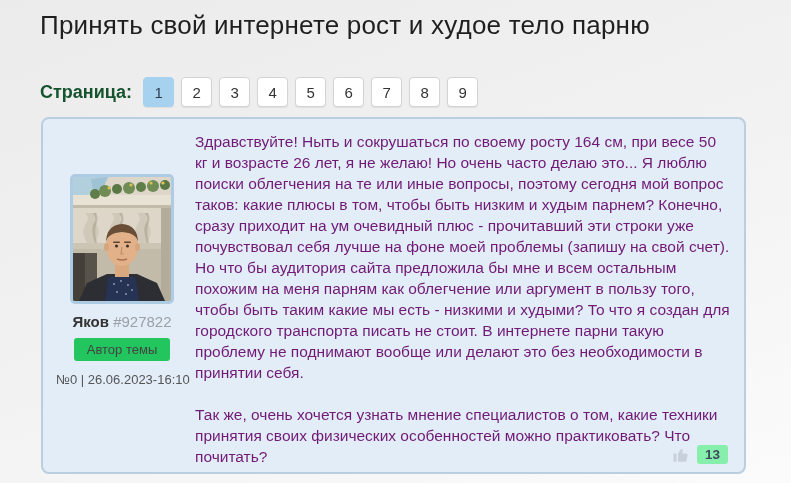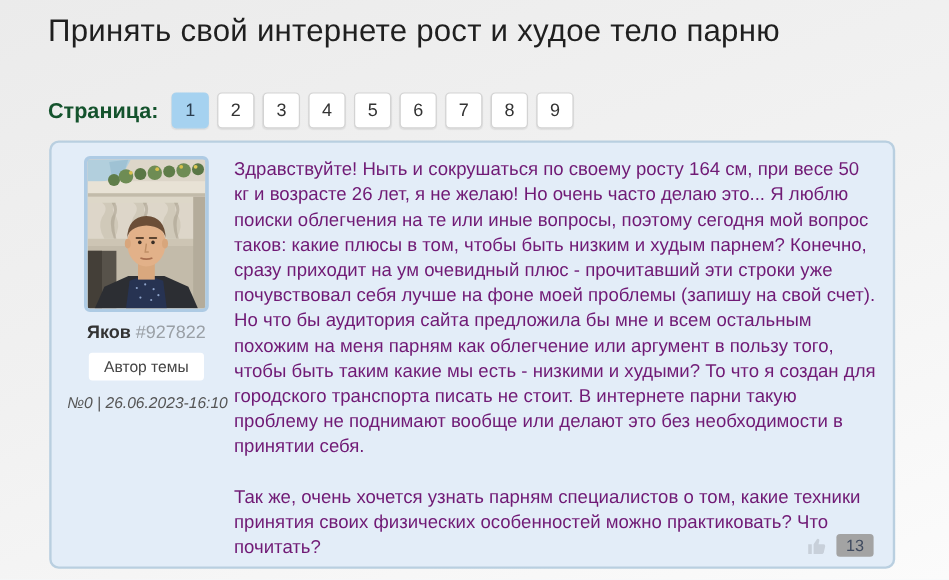--- a/index.html
+++ b/index.html
@@ -35,52 +35,52 @@
     display: inline-flex; align-items: center; justify-content: center;
   }
   .pg.active { background: #a6d2f0; border-color: #a6d2f0; color: #2c3e50; }
   .pg.next { padding: 0 17px; }
 
   .card {
     position: absolute; left: 41px; top: 117px; width: 705px; height: 357px;
     background: #e3edf8; border: 2px solid #b9cfe0; border-radius: 8px;
     display: flex; padding: 11px 13px;
   }
-  .left-col { width: 132px; flex: none; text-align: center; }
+  .left-col { width: 132px; flex: none; text-align: center; margin-top: 44px; }
   .avatar {
     width: 104px; height: 130px; margin: 0 auto;
     border: 3px solid #aecbe4; border-radius: 5px; overflow: hidden;
     background: #ded8cc; cursor: pointer;
   }
   .avatar svg { display: block; width: 98px; height: 124px; }
   .uname { margin-top: 9px; font-size: 15px; }
   .uname .nm { font-weight: 700; color: #333; }
   .uname .uid { color: #9aa0a6; font-weight: 400; }
   .role-badge {
     display: inline-block; margin-top: 8px; padding: 4px 13px;
-    background: #ffffff; border-radius: 3px;
+    background: #22c55e; border-radius: 3px;
     font-size: 13px; color: #444;
   }
-  .meta { margin-top: 11px; font-size: 13px; color: #555; white-space: nowrap; font-style: italic; }
+  .meta { margin-top: 11px; font-size: 13px; color: #555; white-space: nowrap; }
 
   .right-col {
     flex: 1; padding-left: 7px; padding-top: 1px;
     font-size: 15.5px; line-height: 21px; color: #701a75;
   }
   .right-col p { margin: 0; }
   .right-col p + p { margin-top: 21px; }
 
   .likes {
     position: absolute; right: 16px; bottom: 8px;
     display: flex; align-items: center; gap: 7px;
   }
   .thumb { width: 18px; height: 18px; display: inline-flex; cursor: pointer; }
   .like-count {
-    background: #a3a3a3; border-radius: 3px; padding: 2px 8px;
-    font-size: 13.5px; color: #3f4a5f;
+    background: #86efac; border-radius: 3px; padding: 2px 8px;
+    font-size: 13.5px; color: #3f4a5f; font-weight: bold;
   }
 </style>
 </head>
 <body>
 
 <div class="page">
 
   <h1 class="title">Принять свой интернете рост и худое тело парню</h1>
 
   <div class="pager">
@@ -176,21 +176,21 @@
         <span class="uid">#927822</span>
       </div>
       <div>
         <span class="role-badge">Автор темы</span>
       </div>
       <div class="meta">№0 | 26.06.2023-16:10</div>
     </div>
 
     <div class="right-col">
       <p>Здравствуйте! Ныть и сокрушаться по своему росту 164 см, при весе 50 кг и возрасте 26 лет, я не желаю! Но очень часто делаю это... Я люблю поиски облегчения на те или иные вопросы, поэтому сегодня мой вопрос таков: какие плюсы в том, чтобы быть низким и худым парнем? Конечно, сразу приходит на ум очевидный плюс - прочитавший эти строки уже почувствовал себя лучше на фоне моей проблемы (запишу на свой счет). Но что бы аудитория сайта предложила бы мне и всем остальным похожим на меня парням как облегчение или аргумент в пользу того, чтобы быть таким какие мы есть - низкими и худыми? То что я создан для городского транспорта писать не стоит. В интернете парни такую проблему не поднимают вообще или делают это без необходимости в принятии себя.</p>
-      <p>Так же, очень хочется узнать парням специалистов о том, какие техники принятия своих физических особенностей можно практиковать? Что почитать?</p>
+      <p>Так же, очень хочется узнать мнение специалистов о том, какие техники принятия своих физических особенностей можно практиковать? Что почитать?</p>
     </div>
 
     <div class="likes">
       <span class="thumb">
         <svg viewBox="0 0 24 24" width="18" height="18" fill="#c8d0da">
           <path d="M2 10h4v11H2zM8 21h9.2c1 0 1.9-.7 2.1-1.7l1.6-7A2 2 0 0 0 19 10h-5.5l.9-4.3A1.7 1.7 0 0 0 12.8 4c-.5 0-1 .25-1.3.66L8 10z"></path>
         </svg>
       </span>
       <span class="like-count">13</span>
     </div>

